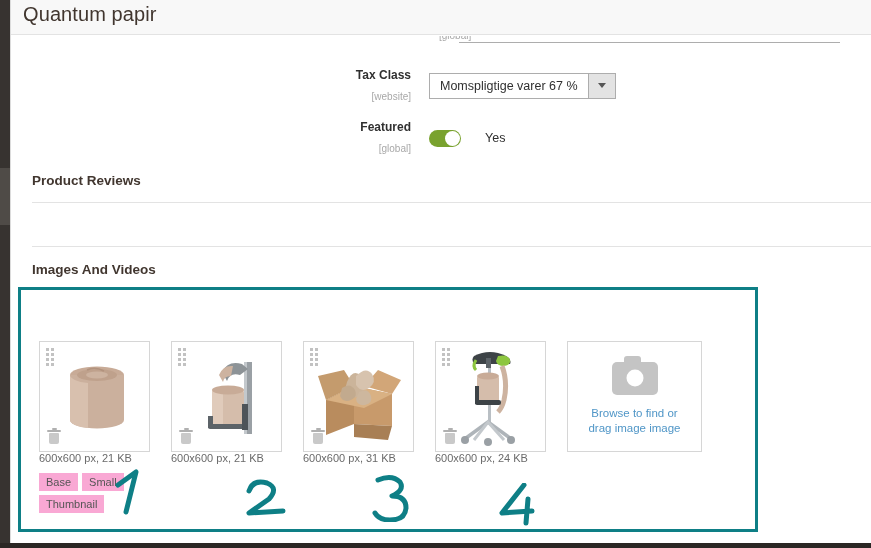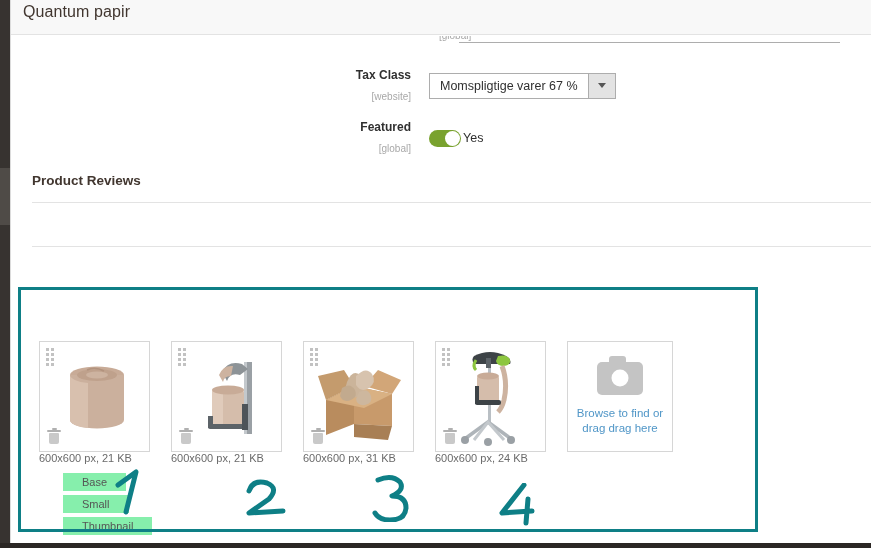--- a/index.html
+++ b/index.html
@@ -46,21 +46,21 @@
 
   
   .page-header {
     position: absolute; left: 11px; top: 0;
     width: 860px; height: 35px;
     background: #f8f8f8;
     border-bottom: 1px solid #e3e3e3;
   }
   .page-title {
     position: absolute; left: 12px; top: 3px;
-    font-size: 16px;
+    font-size: 20px;
     font-weight: 400;
     color: #41362f;
     letter-spacing: 0.1px;
     white-space: nowrap;
   }
 
   
   .content {
     position: absolute; left: 11px; top: 36px;
     width: 860px; height: 512px;
@@ -155,21 +155,21 @@
     margin-top: 1px;
   }
   .toggle-knob {
     position: absolute;
     right: 1px; top: 1px;
     width: 15px; height: 15px;
     border-radius: 50%;
     background: #ffffff;
   }
   .toggle-label {
-    margin-left: 2px;
+    margin-left: 24px;
     font-size: 12.5px;
     color: #303030;
     line-height: 18px;
   }
 
   
   .section-head {
     position: absolute;
     left: 21px;
     width: 780px;
@@ -267,32 +267,31 @@
     white-space: nowrap;
   }
   .roles {
     margin-top: 9px;
     width: 120px;
     display: flex;
     flex-wrap: wrap;
     gap: 4px;
   }
   .role-badge {
-    background: #86efac;
+    background: #f9a8d4;
     color: #555555;
     font-size: 11px;
-    padding: 3px 19px;
+    padding: 3px 7px;
     white-space: nowrap;
-    margin-left: 24px;
   }
 
   
   .uploader {
     position: relative;
-    width: 106px; height: 111px;
+    width: 135px; height: 111px;
     border: 1px solid #d6d6d6;
     background: #ffffff;
     display: flex;
     flex-direction: column;
     align-items: center;
     justify-content: center;
     padding-top: 4px;
   }
   .cam {
     position: relative;
@@ -372,20 +371,21 @@
       </div>
       <div class="toggle">
         <div class="toggle-knob"></div>
       </div>
       <div class="toggle-label">Yes</div>
     </div>
 
     <div class="section-head sec-reviews">Product Reviews</div>
     <div class="section-rule rule-1"></div>
     <div class="section-rule rule-2"></div>
+    <div class="section-head sec-images">Images And Videos</div>
 
     <div class="gallery">
       <div class="gallery-row">
 
         <div class="g-item">
           <div class="thumb">
             <span class="drag-handle">
               <i></i>
                 <i></i>
                 <i></i>
@@ -521,21 +521,21 @@
           <div class="caption">600x600 px, 24 KB</div>
         </div>
 
         <div class="g-item">
           <div class="uploader">
             <div class="cam">
               <div class="cam-lens"></div>
             </div>
             <div class="uploader-text">
               <div>Browse to find or</div>
-              <div>drag drag here</div>
+              <div>drag image image</div>
             </div>
           </div>
         </div>
 
       </div>
     </div>
 
   </div>
 
   <div class="anno-box"></div>

